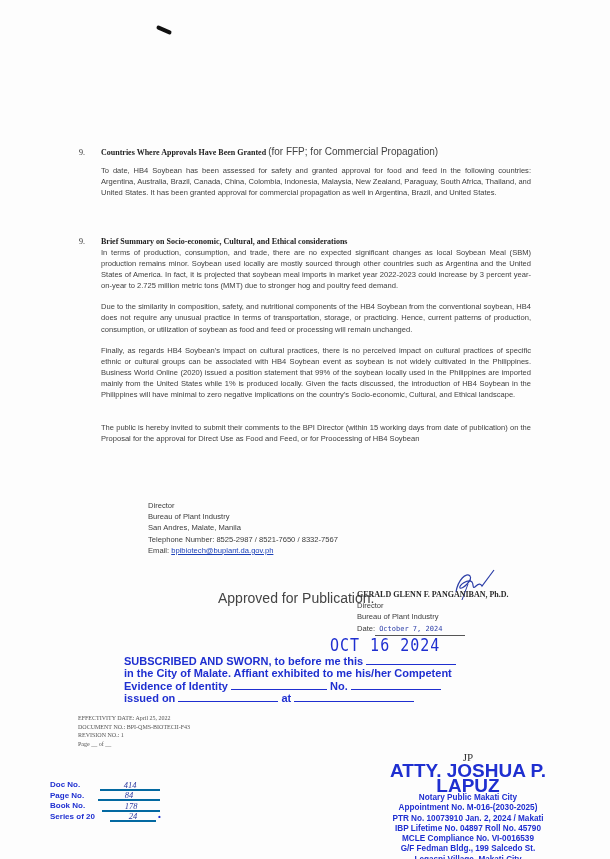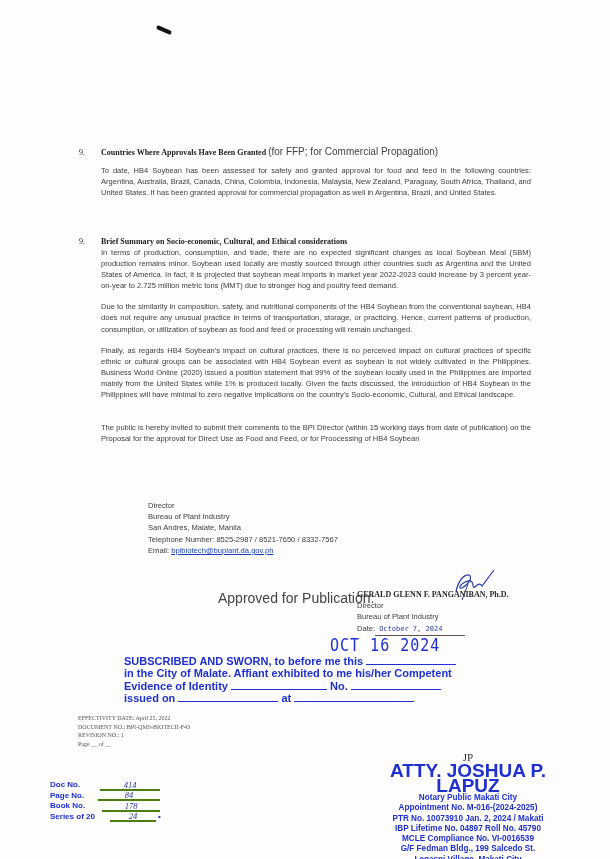--- a/index.html
+++ b/index.html
@@ -32,21 +32,21 @@
     .footer-meta { position: absolute; left: 78px; top: 714px; font-family: "Liberation Serif", serif; font-size: 6px; line-height: 8.6px; color: #555; }
 
     .notary { position: absolute; left: 358px; top: 752px; width: 220px; text-align: center; color: #1f2fd0; font-weight: bold; }
     .notary .initials { font-family: "Liberation Serif", serif; font-weight: normal; font-size: 11px; color: #333; height: 11px; line-height: 11px; }
     .notary .nname { font-size: 19px; line-height: 15px; }
     .notary .nline { font-size: 8.2px; line-height: 10.3px; }
 
     .docbox { position: absolute; left: 50px; top: 780px; font-size: 8px; line-height: 10.5px; color: #1f2fd0; font-weight: bold; }
     .docrow { display: flex; align-items: flex-end; height: 10.5px; }
     .docrow .lbl { display: inline-block; }
-    .docrow .val { display: inline-block; border-bottom: 2px solid #4d7c0f; text-align: center; font-weight: normal; font-family: "Liberation Serif", serif; font-style: italic; color: #2b3aa0; font-size: 8.5px; line-height: 8px; }
+    .docrow .val { display: inline-block; border-bottom: 2px solid #0369a1; text-align: center; font-weight: normal; font-family: "Liberation Serif", serif; font-style: italic; color: #2b3aa0; font-size: 8.5px; line-height: 8px; }
     .docrow .dot { margin-left: 2px; }
   </style>
 </head>
 <body>
 
 <div class="page">
 
   <div class="mark"></div>
 
   <div class="sec" style="top:146px;">
@@ -104,21 +104,21 @@
     <div>EFFECTIVITY DATE: April 25, 2022</div>
     <div>DOCUMENT NO.: BPI-QMS-BIOTECII-F43</div>
     <div>REVISION NO.: 1</div>
     <div>Page __ of __</div>
   </div>
 
   <div class="notary">
     <div class="initials">JP</div>
     <div class="nname">ATTY. JOSHUA P. LAPUZ</div>
     <div class="nline">Notary Public Makati City</div>
-    <div class="nline">Appointment No. M-016-(2024-2025)</div>
+    <div class="nline">Appointment No. M-016-(2030-2025)</div>
     <div class="nline">PTR No. 10073910 Jan. 2, 2024 / Makati</div>
     <div class="nline">IBP Lifetime No. 04897 Roll No. 45790</div>
     <div class="nline">MCLE Compliance No. VI-0016539</div>
     <div class="nline">G/F Fedman Bldg., 199 Salcedo St.</div>
     <div class="nline">Legaspi Village, Makati City</div>
   </div>
 
   <div class="docbox">
     <div class="docrow">
       <span class="lbl" style="width:50px;">Doc No.</span>

